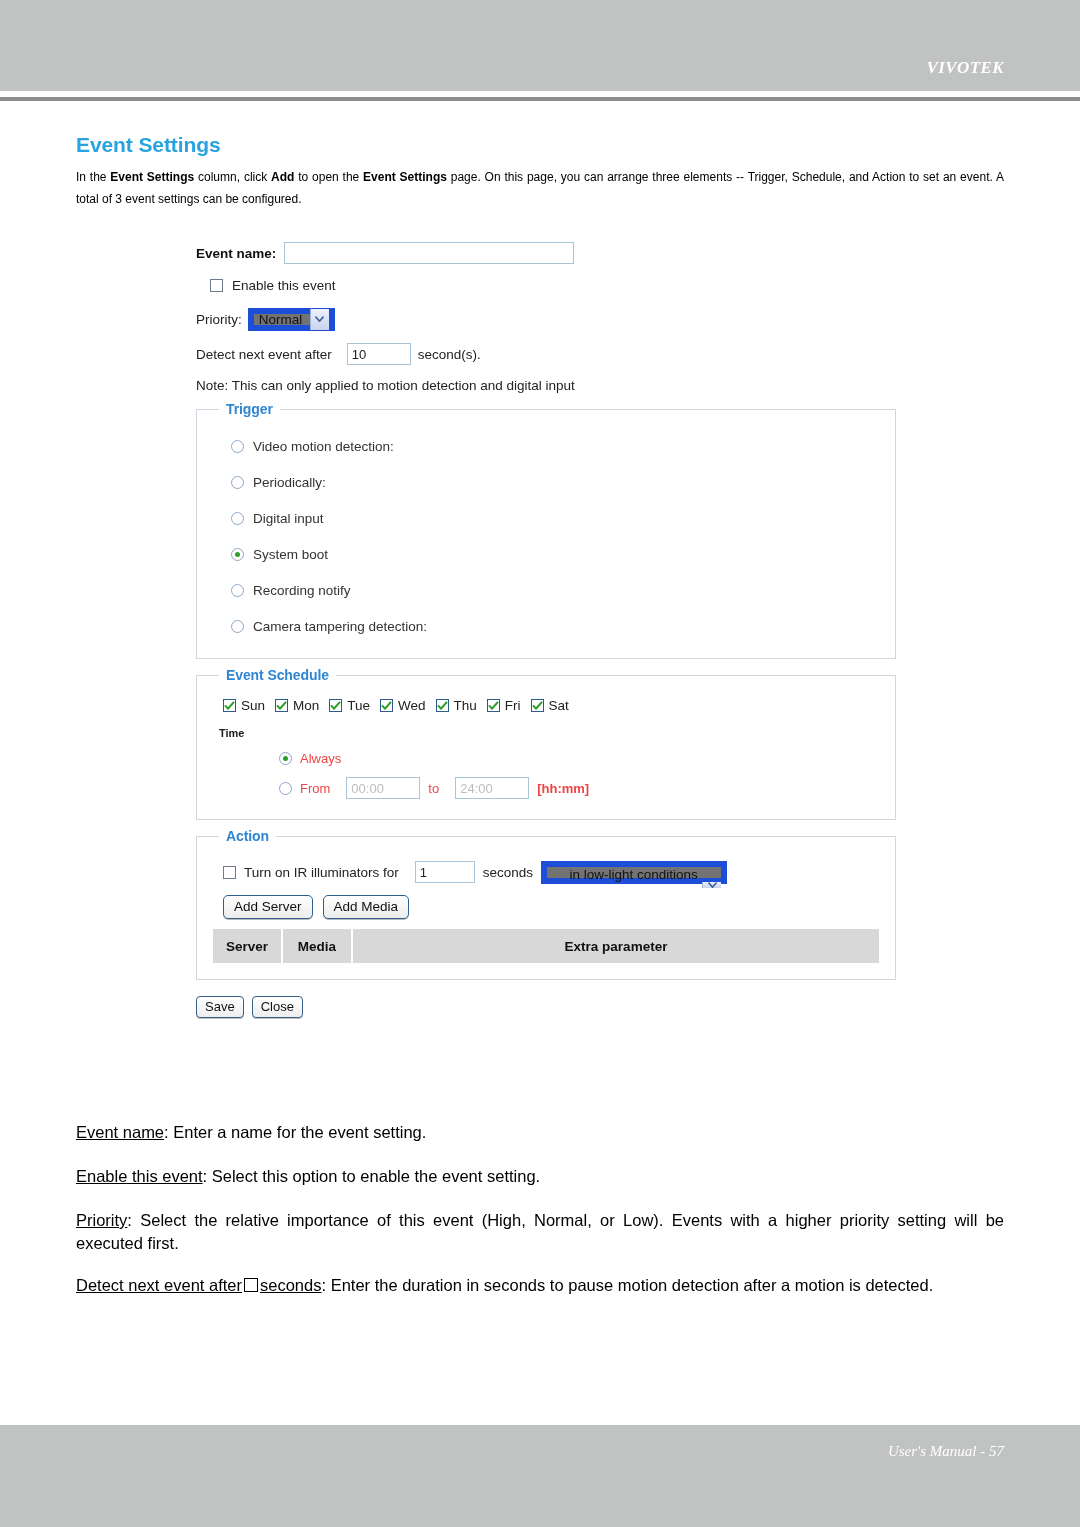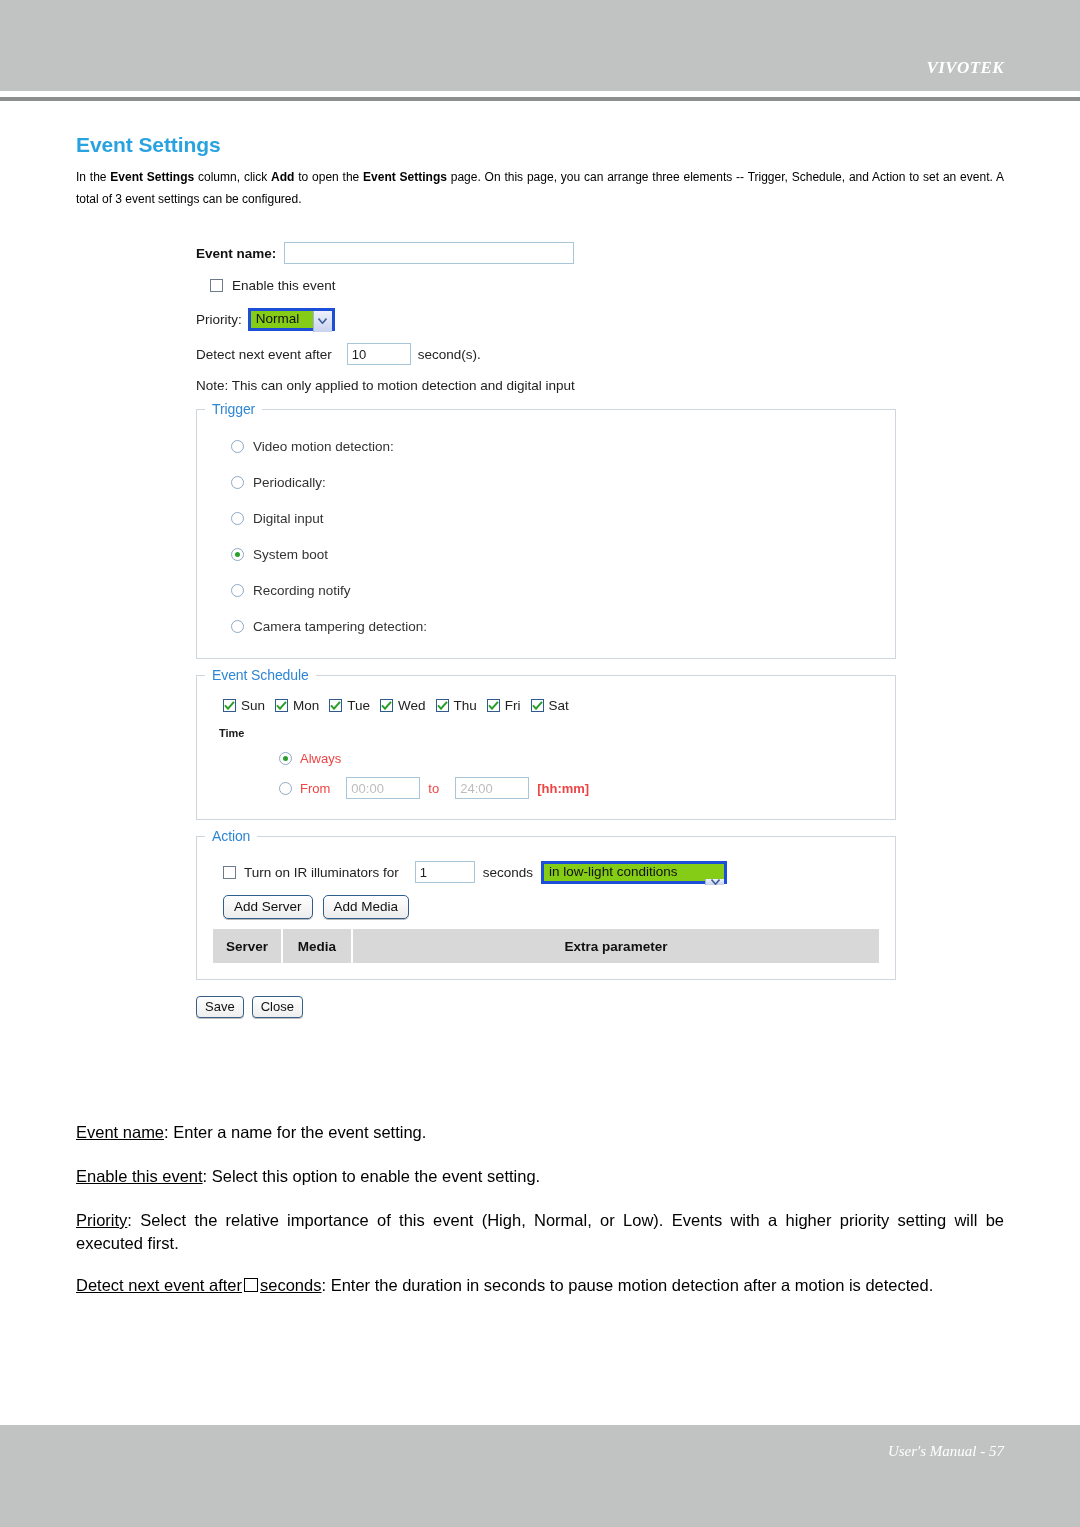--- a/index.html
+++ b/index.html
@@ -115,22 +115,23 @@
     color: #222;
     box-sizing: border-box;
     outline: none;
     margin-left: 8px;
   }
   input.txt::placeholder { color: #bdbdbd; }
 
   
   .sel {
     display: inline-flex;
-    border: 3px solid #1d4ed8;
-    background: #84cc16;
+    align-items: center;
+    border: 6px solid #1d4ed8;
+    background: #737373;
     height: 23px;
     box-sizing: border-box;
     padding-left: 5px;
   }
   .sel .sel-val { font-size: 13.5px; color: #111; padding-right: 6px; white-space: nowrap; }
   .sel .sel-btn {
     width: 18px; height: 21px;
     background: linear-gradient(#eef1fb, #c9d3ef);
     border-left: 1px solid #9fb3d4;
     display: flex; align-items: center; justify-content: center;
@@ -169,25 +170,25 @@
 
   
   .group {
     position: relative;
     border: 1px solid #cfd6de;
     margin-top: 16px;
     padding: 18px 14px 14px 14px;
   }
   .group > .legend {
     position: absolute;
-    top: -9px; left: 8px;
+    top: -9px; left: 22px;
     background: #fff;
     padding: 0 7px;
     font-size: 14px;
-    font-weight: normal;
+    font-weight: bold;
     color: #2f86d4;
     letter-spacing: -0.1px;
   }
 
   .trigger-item { display: flex; align-items: center; gap: 9px; height: 36px; padding-left: 20px; }
   .trigger-item .t-lbl { font-size: 13.5px; color: #333; }
 
   .day { display: flex; align-items: center; gap: 5px; }
   .days-row { display: flex; align-items: center; gap: 10px; padding-left: 12px; margin-bottom: 14px; }
   .day .d-lbl { font-size: 13.5px; color: #222; }

